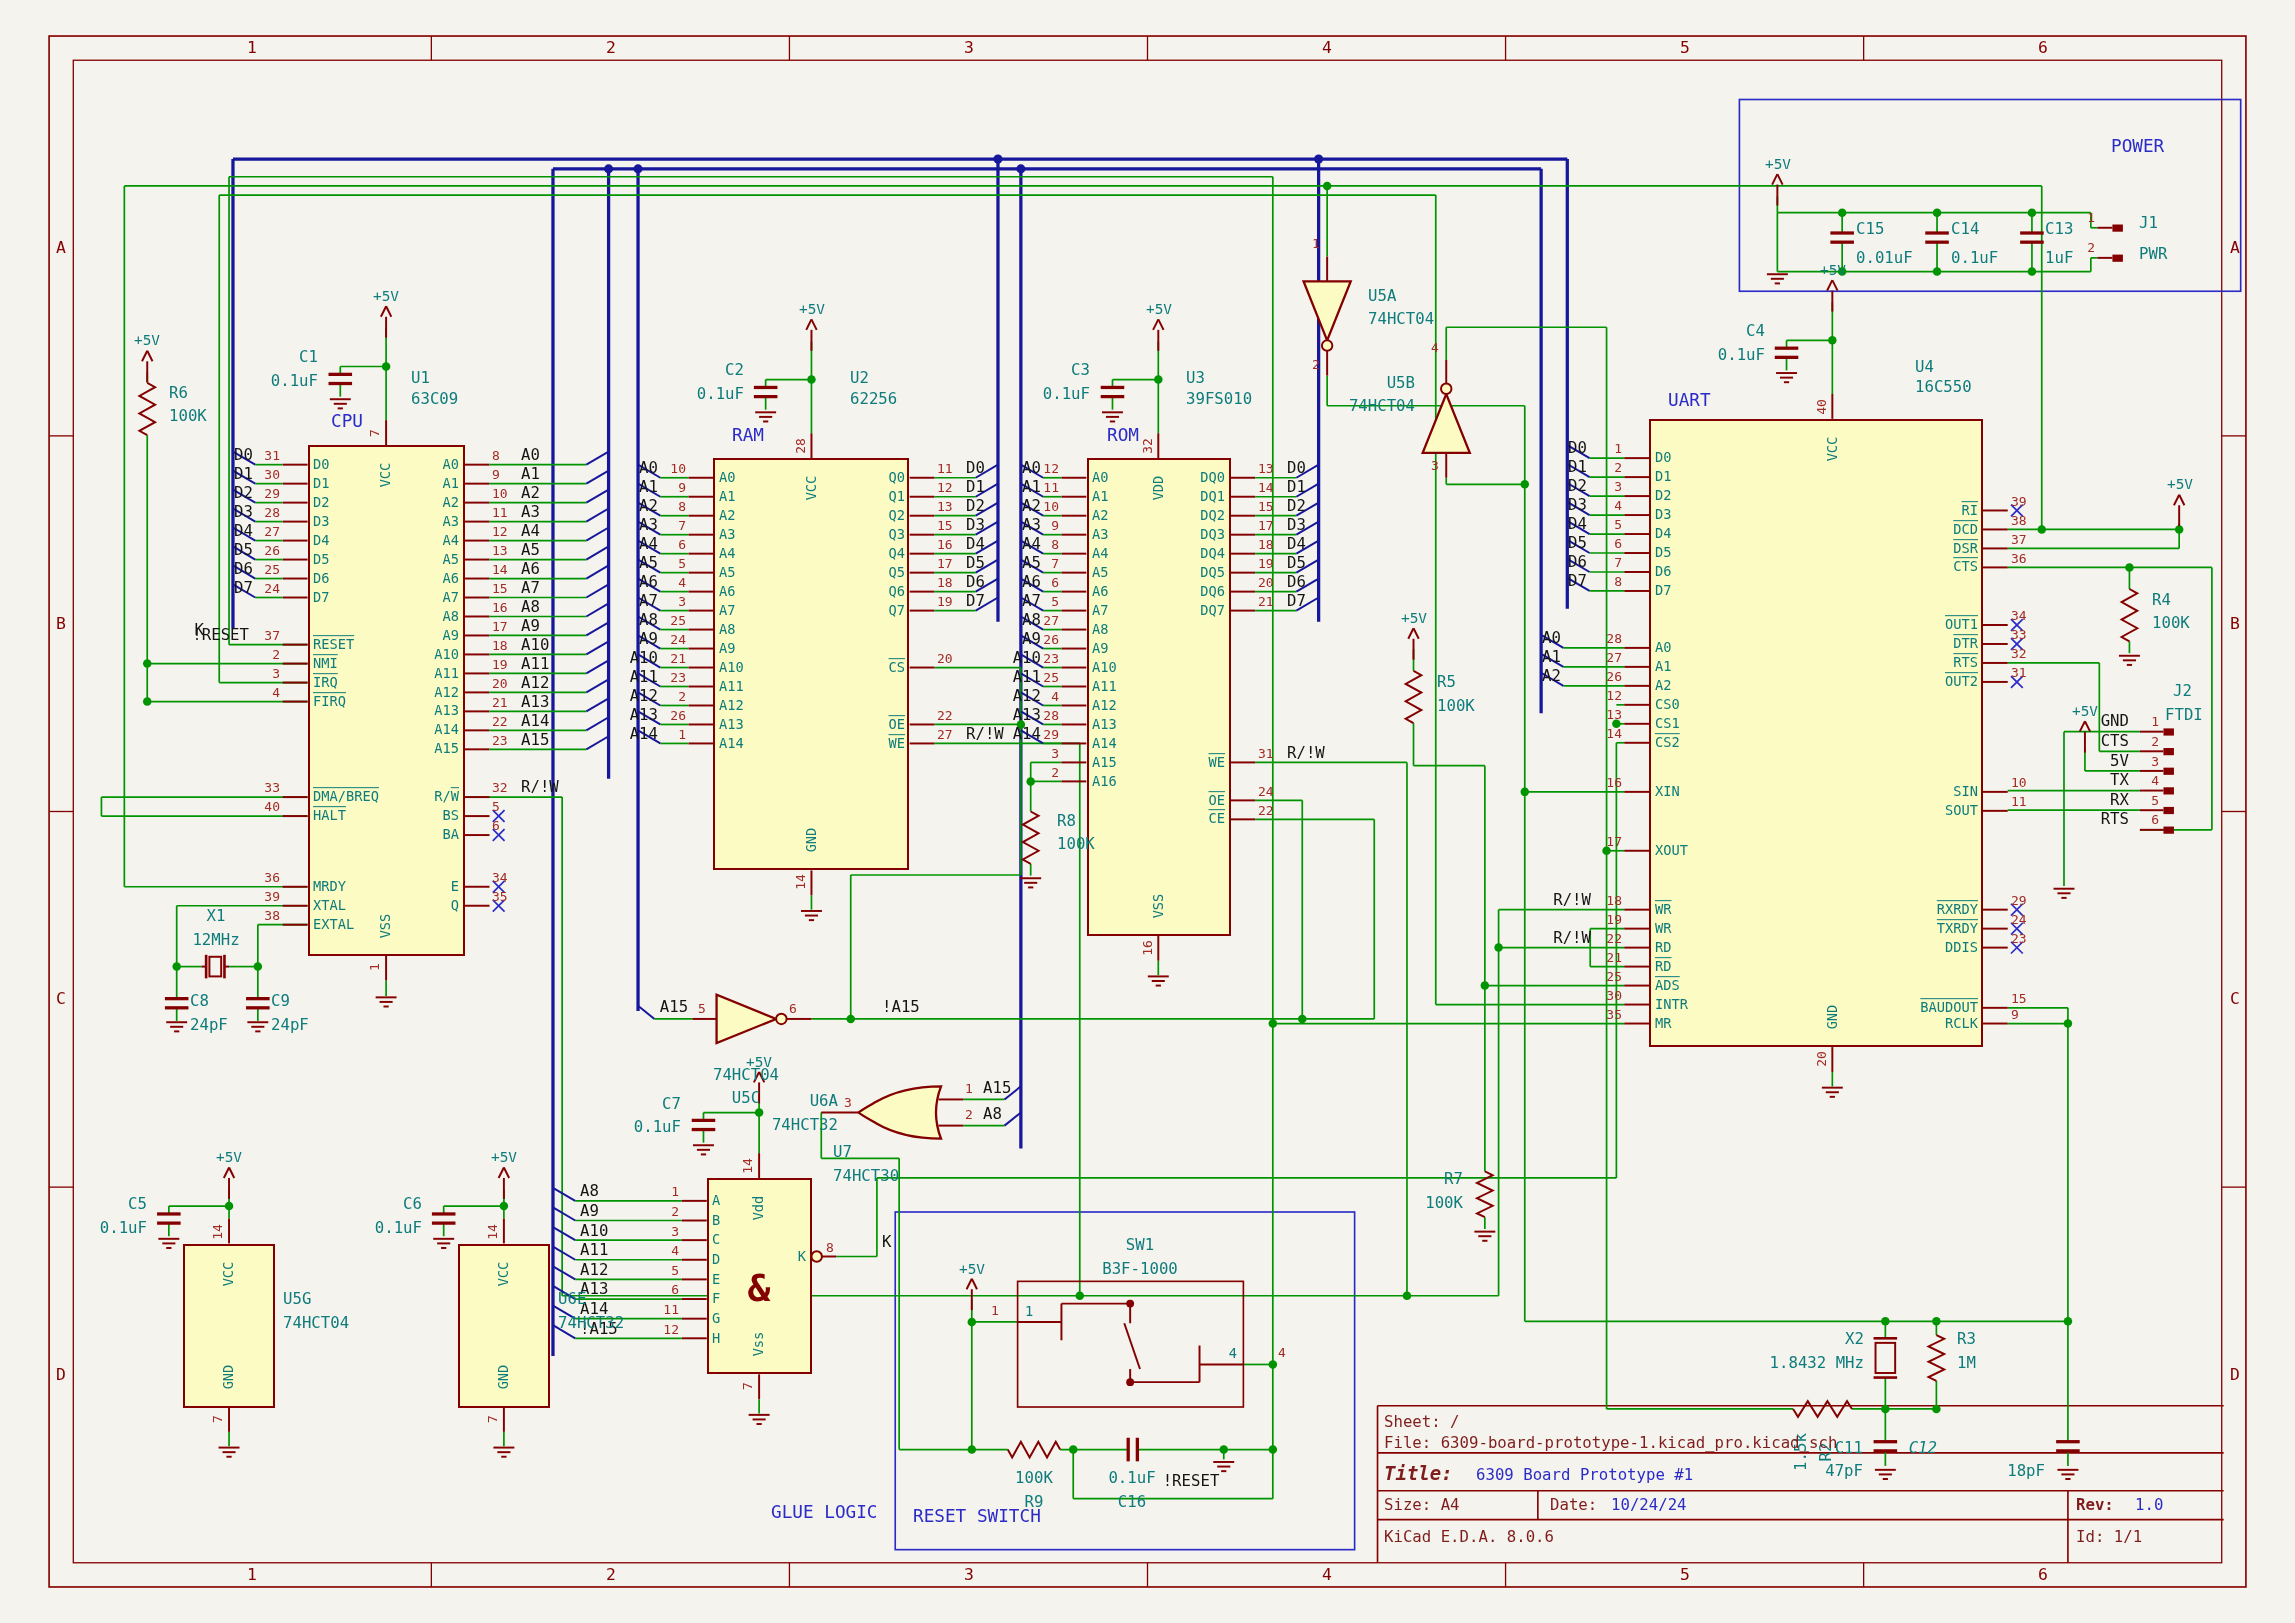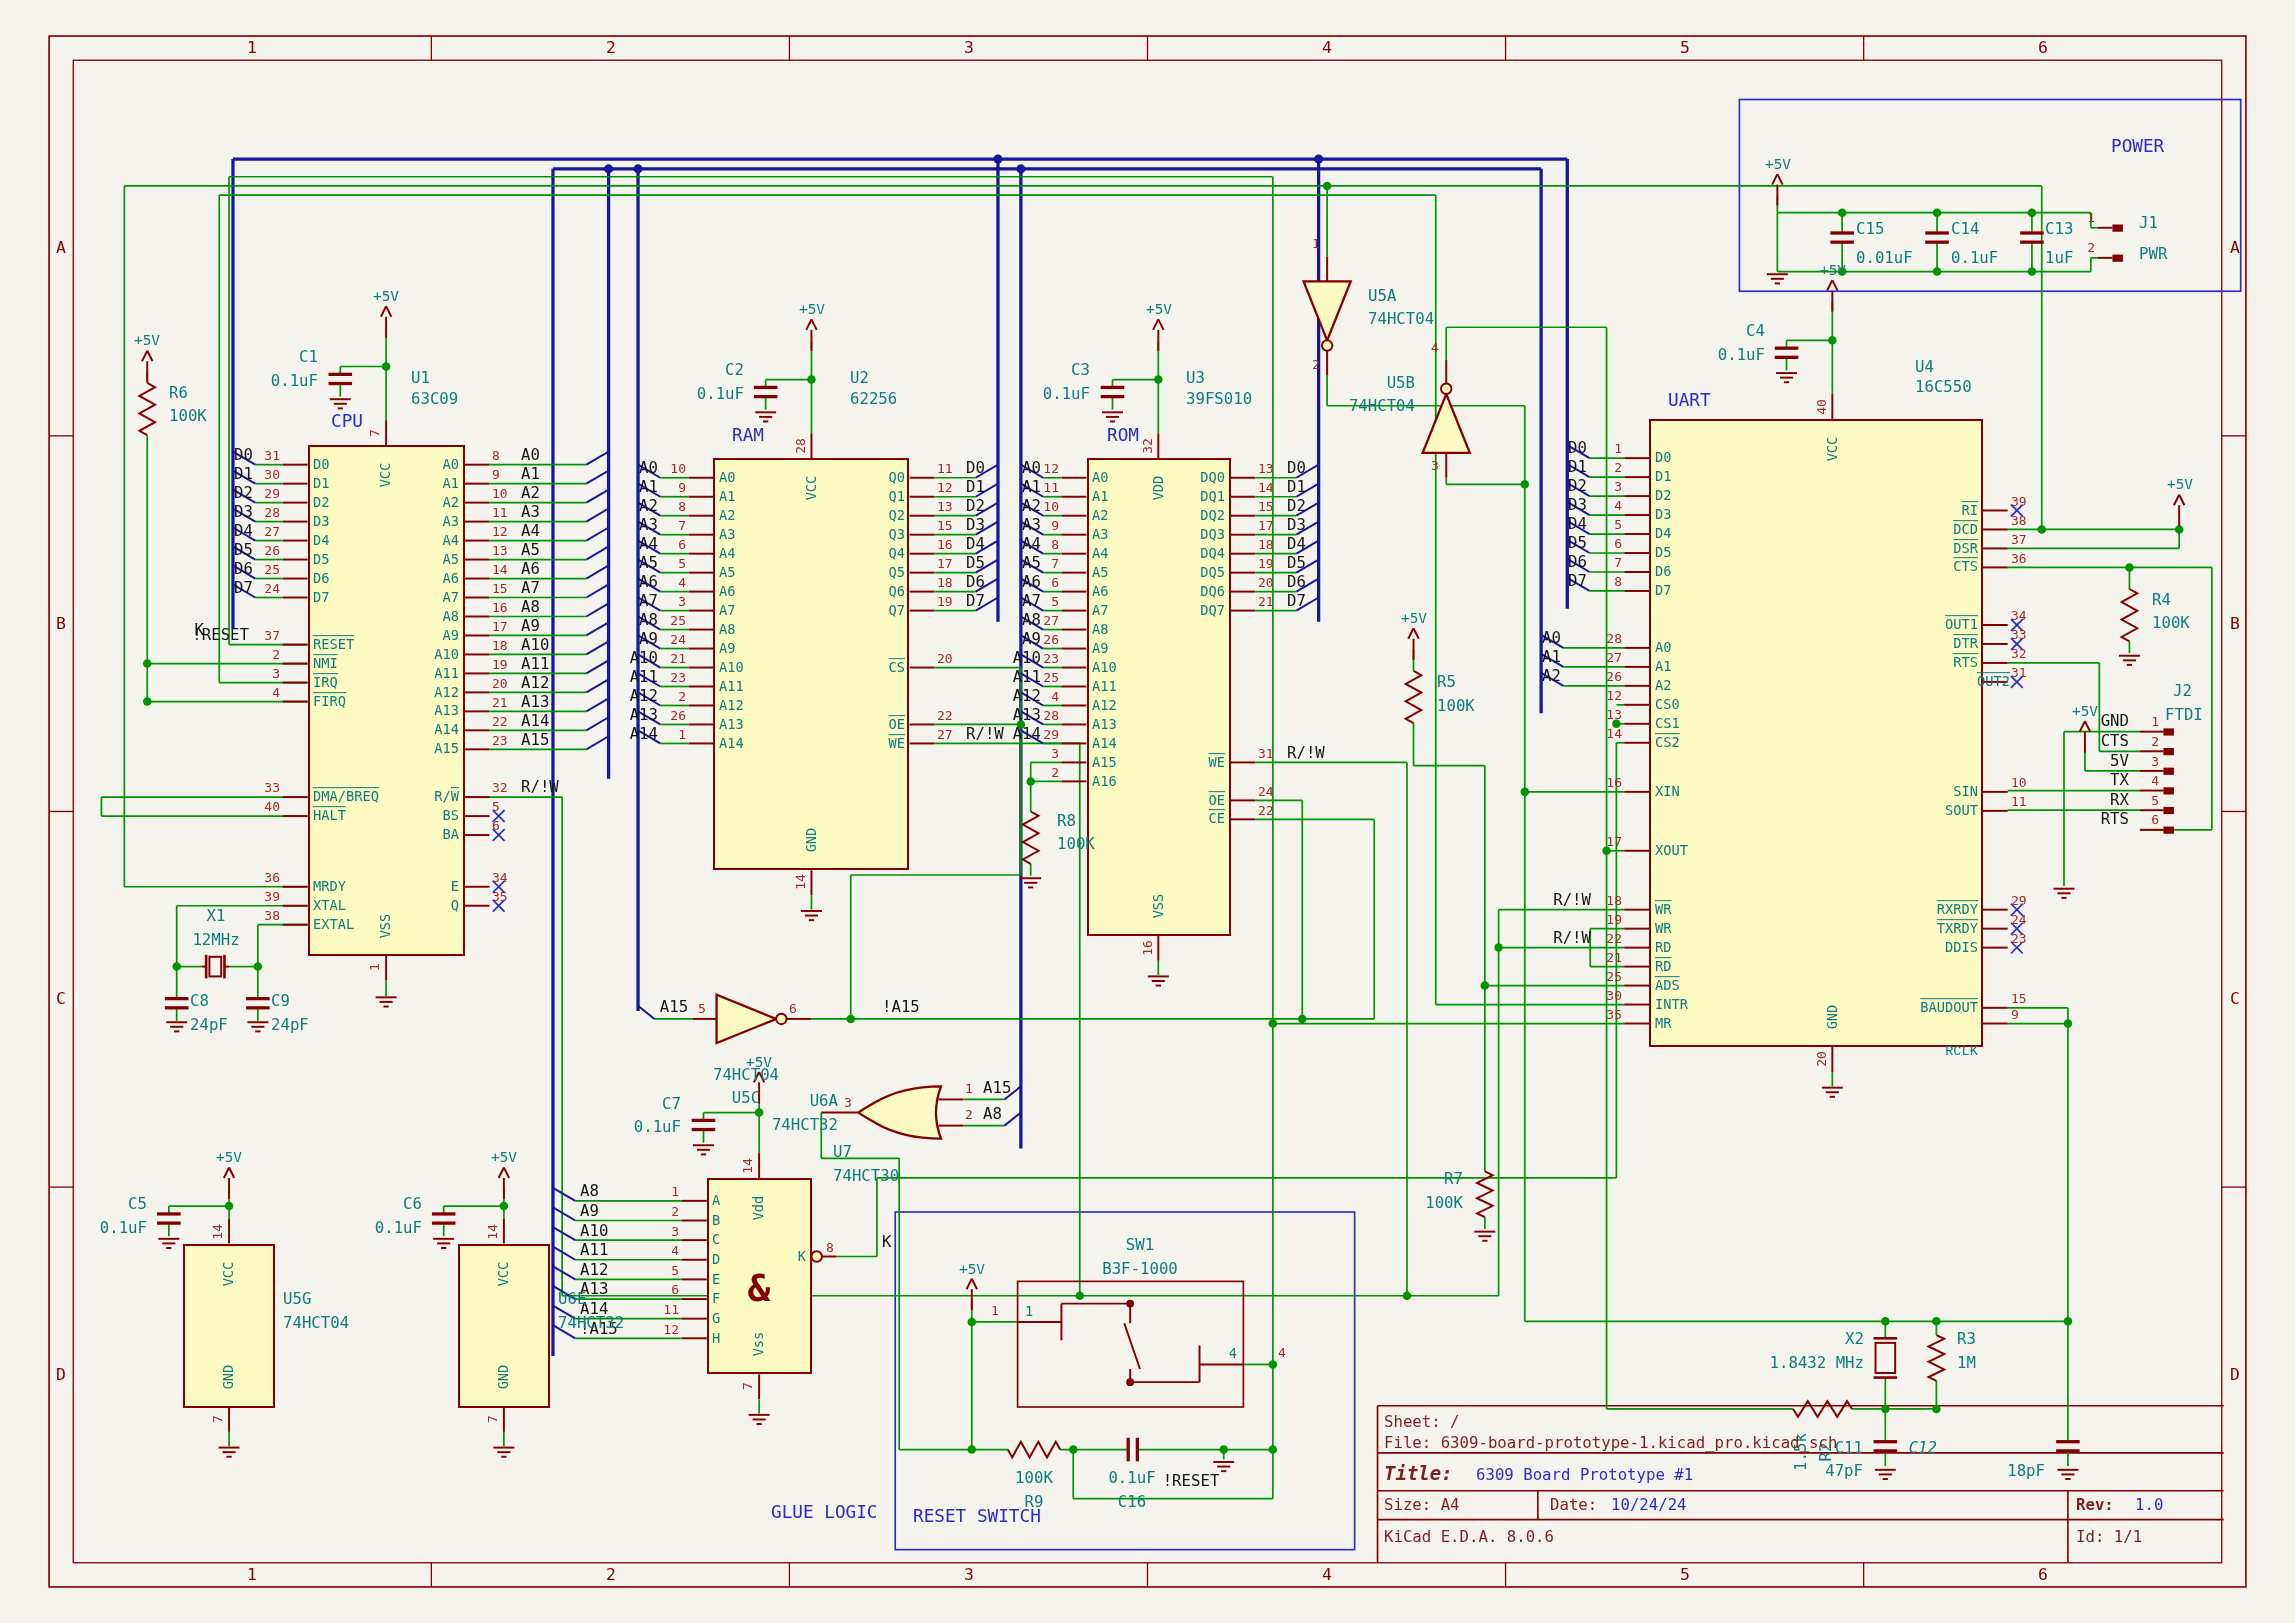--- a/index.html
+++ b/index.html
@@ -1228,35 +1228,35 @@
     <div class="t pname" style="left: 1978px; top: 549px; transform: translate(-100%, -50%);"><span class="ob">DSR</span></div>
     <div class="t num" style="left: 2011px; top: 539px; transform: translate(0px, -50%);">37</div>
     <div class="t pname" style="left: 1978px; top: 567px; transform: translate(-100%, -50%);"><span class="ob">CTS</span></div>
     <div class="t num" style="left: 2011px; top: 558px; transform: translate(0px, -50%);">36</div>
     <div class="t pname" style="left: 1978px; top: 625px; transform: translate(-100%, -50%);"><span class="ob">OUT1</span></div>
     <div class="t num" style="left: 2011px; top: 615px; transform: translate(0px, -50%);">34</div>
     <div class="t pname" style="left: 1978px; top: 644px; transform: translate(-100%, -50%);"><span class="ob">DTR</span></div>
     <div class="t num" style="left: 2011px; top: 634px; transform: translate(0px, -50%);">33</div>
     <div class="t pname" style="left: 1978px; top: 663px; transform: translate(-100%, -50%);"><span class="ob">RTS</span></div>
     <div class="t num" style="left: 2011px; top: 653px; transform: translate(0px, -50%);">32</div>
-    <div class="t pname" style="left: 1978px; top: 682px; transform: translate(-100%, -50%); margin-left: 32px;"><span class="ob">OUT2</span></div>
+    <div class="t pname" style="left: 1978px; top: 682px; transform: translate(-100%, -50%);"><span class="ob">OUT2</span></div>
     <div class="t num" style="left: 2011px; top: 672px; transform: translate(0px, -50%);">31</div>
     <div class="t pname" style="left: 1978px; top: 792px; transform: translate(-100%, -50%);">SIN</div>
     <div class="t num" style="left: 2011px; top: 782px; transform: translate(0px, -50%);">10</div>
     <div class="t pname" style="left: 1978px; top: 811px; transform: translate(-100%, -50%);">SOUT</div>
     <div class="t num" style="left: 2011px; top: 801px; transform: translate(0px, -50%);">11</div>
     <div class="t pname" style="left: 1978px; top: 910px; transform: translate(-100%, -50%); padding-left: 36px;"><span class="ob">RXRDY</span></div>
     <div class="t num" style="left: 2011px; top: 900px; transform: translate(0px, -50%);">29</div>
     <div class="t pname" style="left: 1978px; top: 929px; transform: translate(-100%, -50%);"><span class="ob">TXRDY</span></div>
     <div class="t num" style="left: 2011px; top: 919px; transform: translate(0px, -50%);">24</div>
     <div class="t pname" style="left: 1978px; top: 948px; transform: translate(-100%, -50%);">DDIS</div>
     <div class="t num" style="left: 2011px; top: 938px; transform: translate(0px, -50%);">23</div>
     <div class="t pname" style="left: 1978px; top: 1008px; transform: translate(-100%, -50%);"><span class="ob">BAUDOUT</span></div>
     <div class="t num" style="left: 2011px; top: 998px; transform: translate(0px, -50%);">15</div>
-    <div class="t pname" style="left: 1978px; top: 1052px; transform: translate(-100%, -50%); font-family: Liberation Mono, monospace;">RCLK</div>
+    <div class="t pname" style="left: 1978px; top: 1024px; transform: translate(-100%, -50%);">RCLK</div>
     <div class="t num" style="left: 2011px; top: 1014px; transform: translate(0px, -50%);">9</div>
     <div class="t pname" style="left: 1833px; top: 449px; transform: translate(-50%, -50%) rotate(-90deg);">VCC</div>
     <div class="t num" style="left: 1821px; top: 407px; transform: translate(-50%, -50%) rotate(-90deg);">40</div>
     <div class="t pname" style="left: 1833px; top: 1017px; transform: translate(-50%, -50%) rotate(-90deg);">GND</div>
     <div class="t num" style="left: 1821px; top: 1059px; transform: translate(-50%, -50%) rotate(-90deg);">20</div>
     <div class="icbox" style="left: 707px; top: 1178px; width: 105px; height: 196px;"></div>
     <div class="t amp" style="left: 759px; top: 1288px; transform: translate(-50%, -50%);">&amp;</div>
     <div class="t pname" style="left: 712px; top: 1201px; transform: translate(0px, -50%);">A</div>
     <div class="t num" style="left: 679px; top: 1191px; transform: translate(-100%, -50%);">1</div>
     <div class="t net" style="left: 580px; top: 1191px; transform: translate(0px, -50%);">A8</div>

